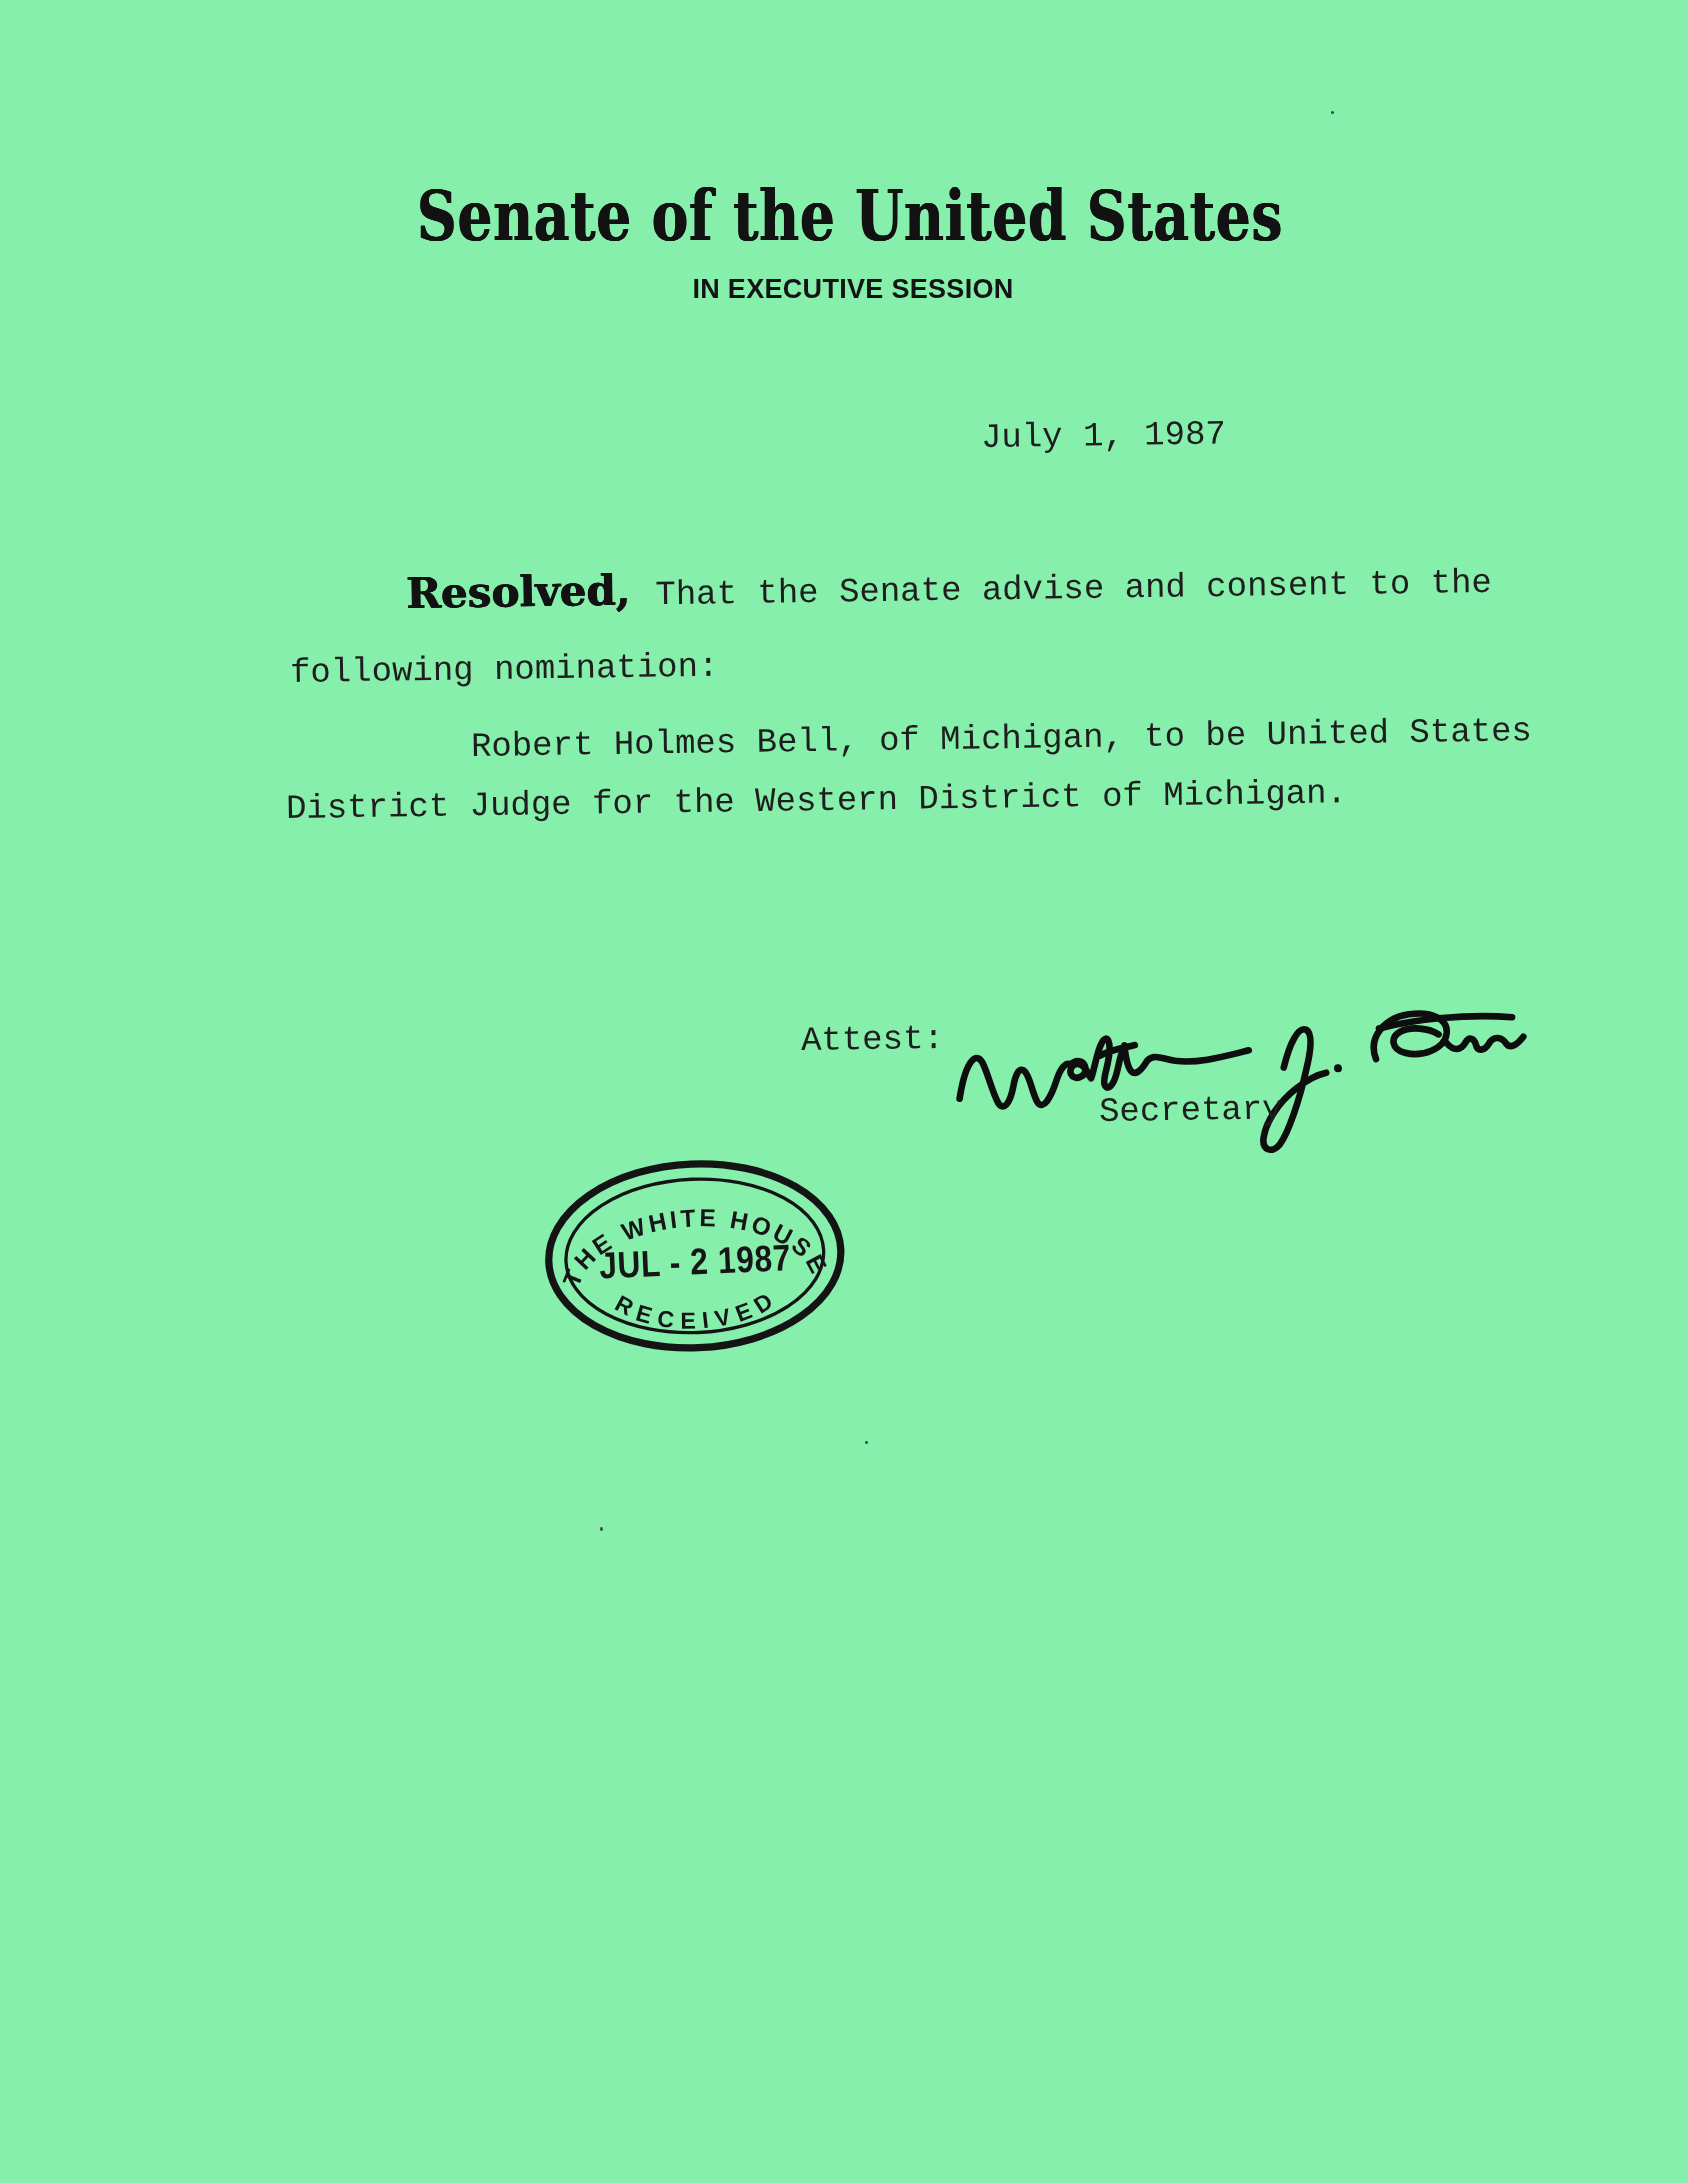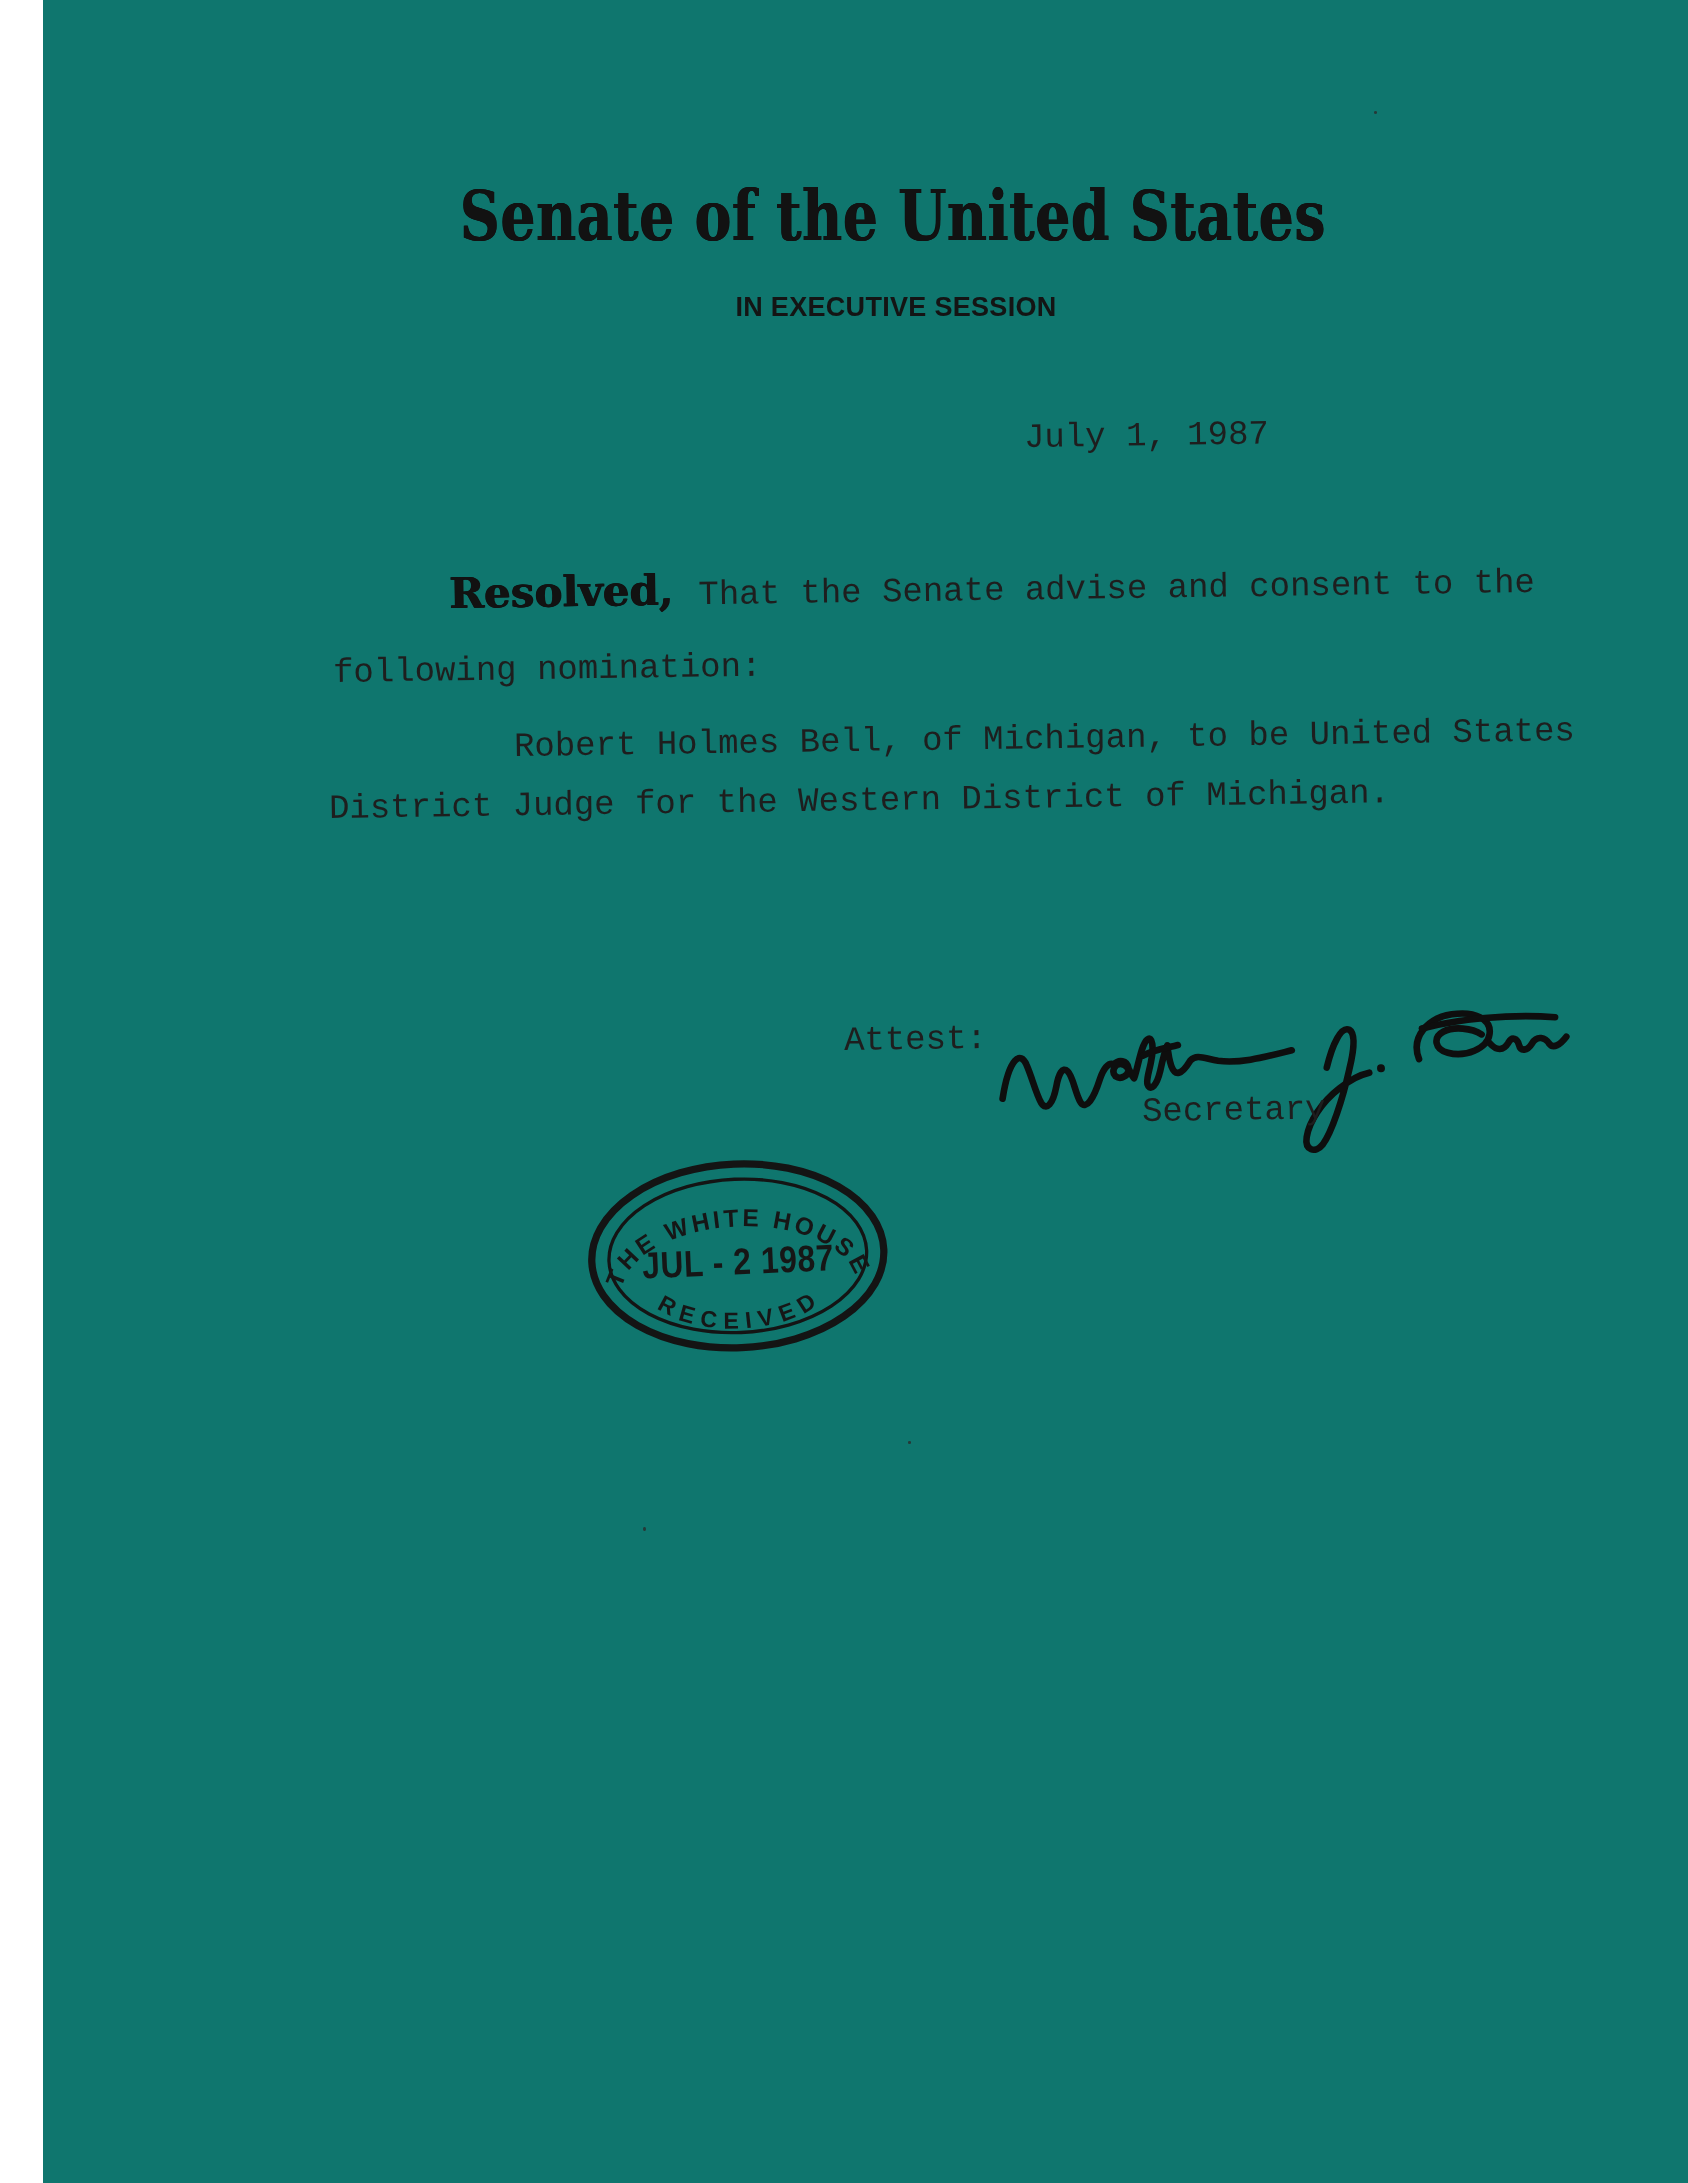--- a/index.html
+++ b/index.html
@@ -11,22 +11,21 @@
     width: 1689px;
     height: 2183px;
     position: relative;
     overflow: hidden;
     color: #1b1b1b;
     font-family: "Liberation Mono", monospace;
   }
   .page {
     position: absolute;
     inset: 0;
-    background: #0f766e;
-    margin-left: 43px;
+    background: #86efac;
   }
   
   .blackletter {
     font-family: "DejaVu Serif", serif;
     font-weight: bold;
     color: #121212;
     text-shadow: 0.5px 0 0 currentColor, -0.5px 0 0 currentColor;
   }
   .doc-title {
     position: absolute;
@@ -35,21 +34,21 @@
     transform: translateX(-50%) scaleX(0.80);
     transform-origin: center top;
     font-size: 69px;
     line-height: 1.05;
     white-space: nowrap;
     letter-spacing: 0.7px;
   }
   .doc-subtitle {
     position: absolute;
     left: 853px;
-    top: 292px;
+    top: 274px;
     transform: translateX(-50%);
     font-family: "Liberation Sans", sans-serif;
     font-weight: bold;
     font-size: 27px;
     letter-spacing: 0.3px;
     color: #141414;
     white-space: nowrap;
   }
   .typed {
     font-family: "Liberation Mono", monospace;

